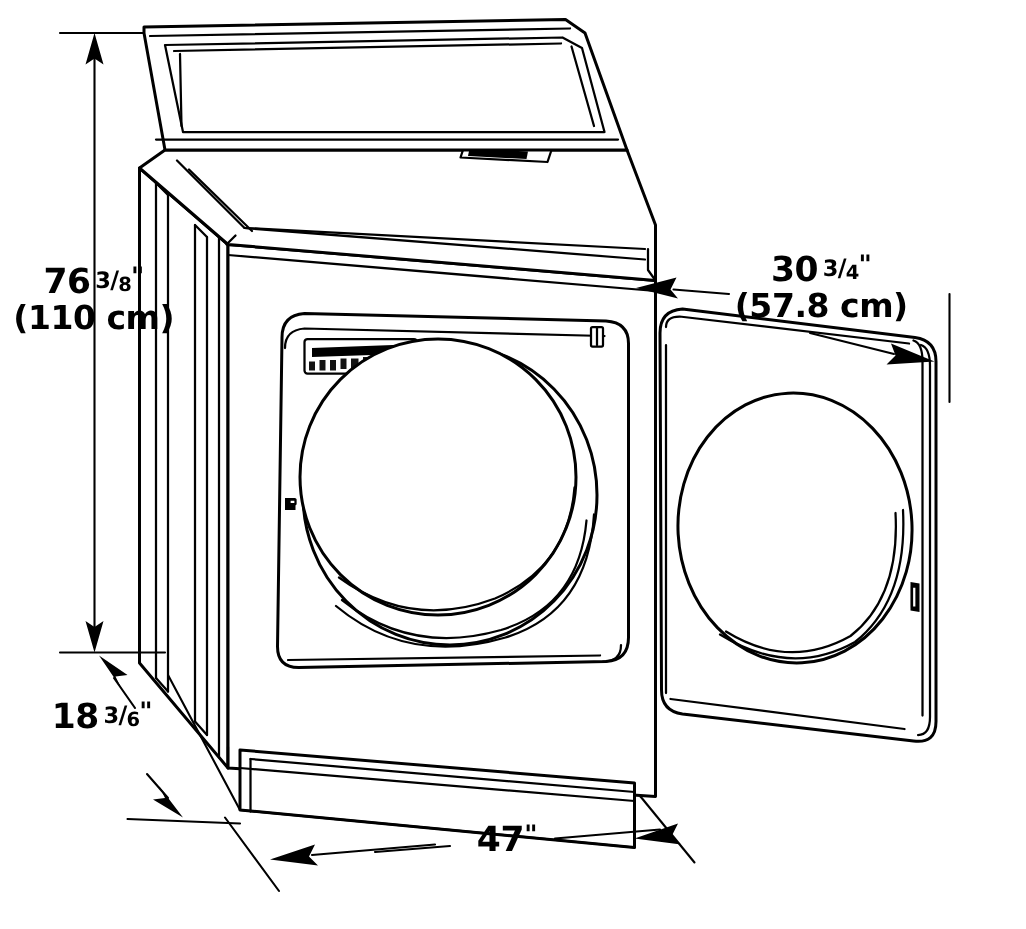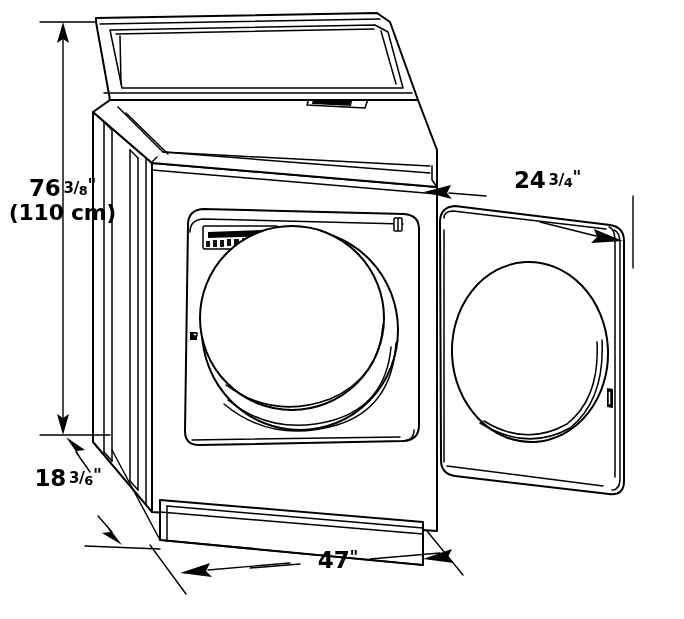--- a/index.html
+++ b/index.html
@@ -279,21 +279,22 @@
     </g>
 
   </svg>
 
   <div class="dim-label center" style="left:0px; top:176px; width:125px;">
     <span class="imperial"><span>76</span><span class="sp"></span><span class="frac"><span class="num">3</span><span class="sl">/</span><span class="den">8</span></span><span class="inchmark">"</span></span>
     <span class="metric">(110 cm)</span>
   </div>
 
   <div class="dim-label center" style="left:470px; top:168px; width:155px;">
-    <span class="imperial"><span>24</span><span class="sp"></span><span class="frac"><span class="num">3</span><span class="sl">/</span><span class="den">4</span></span><span class="inchmark">"</span></span>
+    <span class="imperial"><span>30</span><span class="sp"></span><span class="frac"><span class="num">3</span><span class="sl">/</span><span class="den">4</span></span><span class="inchmark">"</span></span>
+    <span class="metric">(57.8 cm)</span>
   </div>
 
   <div class="dim-label center" style="left:0px; top:466px; width:136px;">
     <span class="imperial"><span>18</span><span class="sp"></span><span class="frac"><span class="num">3</span><span class="sl">/</span><span class="den">6</span></span><span class="inchmark">"</span></span>
   </div>
 
   <div class="dim-label center" style="left:248px; top:548px; width:180px;">
     <span class="imperial"><span>47</span><span class="inchmark">"</span></span>
   </div>
 

